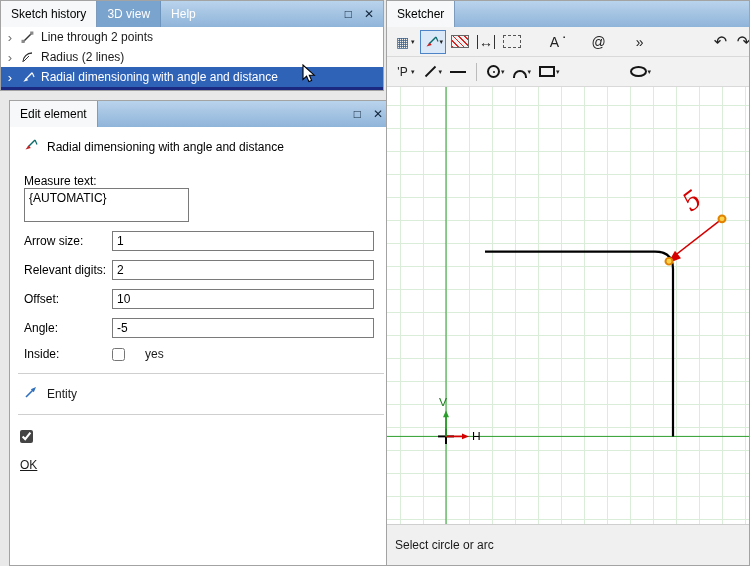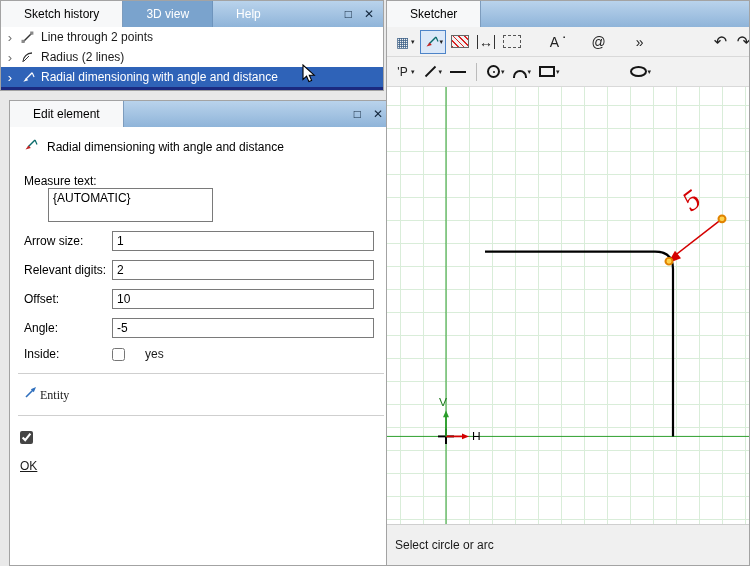--- a/index.html
+++ b/index.html
@@ -6,21 +6,21 @@
   html,body { margin:0; padding:0; }
   body {
     width:750px; height:566px; position:relative; overflow:hidden;
     background:#e9e9e9; color:#1a1a1a;
     font-family:"Liberation Sans", sans-serif; font-size:12px;
   }
   .panel { position:absolute; background:#fff; border:1px solid #a3a3a3; }
 
   
   .titlebar { height:26px; background:linear-gradient(#b9d3ec,#8fb4d9); display:flex; align-items:stretch; }
-  .tab { padding:0 23px; display:flex; align-items:center; white-space:nowrap; }
+  .tab { padding:0 10px; display:flex; align-items:center; white-space:nowrap; }
   .tab.active { background:#f7f8f9; color:#000; border-right:1px solid #7d9cbd; }
   .tab.mid { background:#7aa3cd; color:#fff; border-right:1px solid #6d94bd; }
   .tab.plain { color:#fff; }
   .winbtns { margin-left:auto; display:flex; align-items:center; gap:12px; padding-right:9px; color:#13273d; font-size:12px; }
 
   
   #history-panel { left:0; top:0; width:384px; }
   .hrow { height:20px; display:flex; align-items:center; padding-left:4px; gap:5px; background:#fff; }
   .hrow .chev { color:#6f6f6f; width:10px; font-size:13px; line-height:1; text-align:center; }
   .hrow .hicon { width:16px; height:15px; display:flex; align-items:center; }
@@ -33,25 +33,25 @@
   .tool-header { display:flex; align-items:center; gap:9px; margin:10px 0 0 12px; color:#0a6a6a; --arrowc:#c22222; }
   .tool-header .t { color:#000; }
   .field { display:flex; align-items:center; margin:9px 18px 0 14px; }
   .field.first { margin-top:16px; }
   .field label { width:88px; flex:none; color:#000; }
   .field input[type=text] { flex:1; height:20px; border:1px solid #7a7a7a; padding:0 4px;
       font:12px "Liberation Sans",sans-serif; background:#fff; }
   .field.ta { align-items:flex-start;flex-direction:column; }
   .field.ta label { padding-top:2px; }
   .field textarea { flex:1; height:128px; border:1px solid #7a7a7a; padding:2px 4px;
-      font:12px "Liberation Sans",sans-serif; resize:none;margin-left:24px; }
+      font:12px "Liberation Sans",sans-serif; resize:none; }
   input[type=checkbox] { width:13px; height:13px; margin:0; accent-color:#444; }
   .inline-check { display:flex; align-items:center; gap:20px; }
   .sep { border:0; border-top:1px solid #cfcfcf; margin:12px 8px 0 8px; }
-  .entity-row { display:flex; align-items:flex-end; gap:2px; margin:12px 0 0 14px;font-family:Liberation Serif, serif; }
+  .entity-row { display:flex; align-items:center; gap:9px; margin:12px 0 0 14px; }
   .apply-row { display:flex; align-items:center; gap:6px; margin:15px 0 0 10px; }
   .ok { margin:15px 0 0 10px;text-decoration:underline; }
 
   
   #sketcher-panel { left:386px; top:0; width:364px; height:566px; display:flex; flex-direction:column; }
   .toolbar { height:30px; flex:none; background:#f2f2f2; border-bottom:1px solid #d9d9d9;
       display:flex; align-items:center; padding:0 5px; gap:2px; overflow:hidden; }
   .tbtn { height:24px; padding:0 2px; display:flex; align-items:center; justify-content:center;
       border:1px solid transparent; color:#222; --arrowc:#c22222; }
   .tbtn .glyph { font-size:14px; line-height:1; display:flex; align-items:center; justify-content:center; min-width:15px; }

